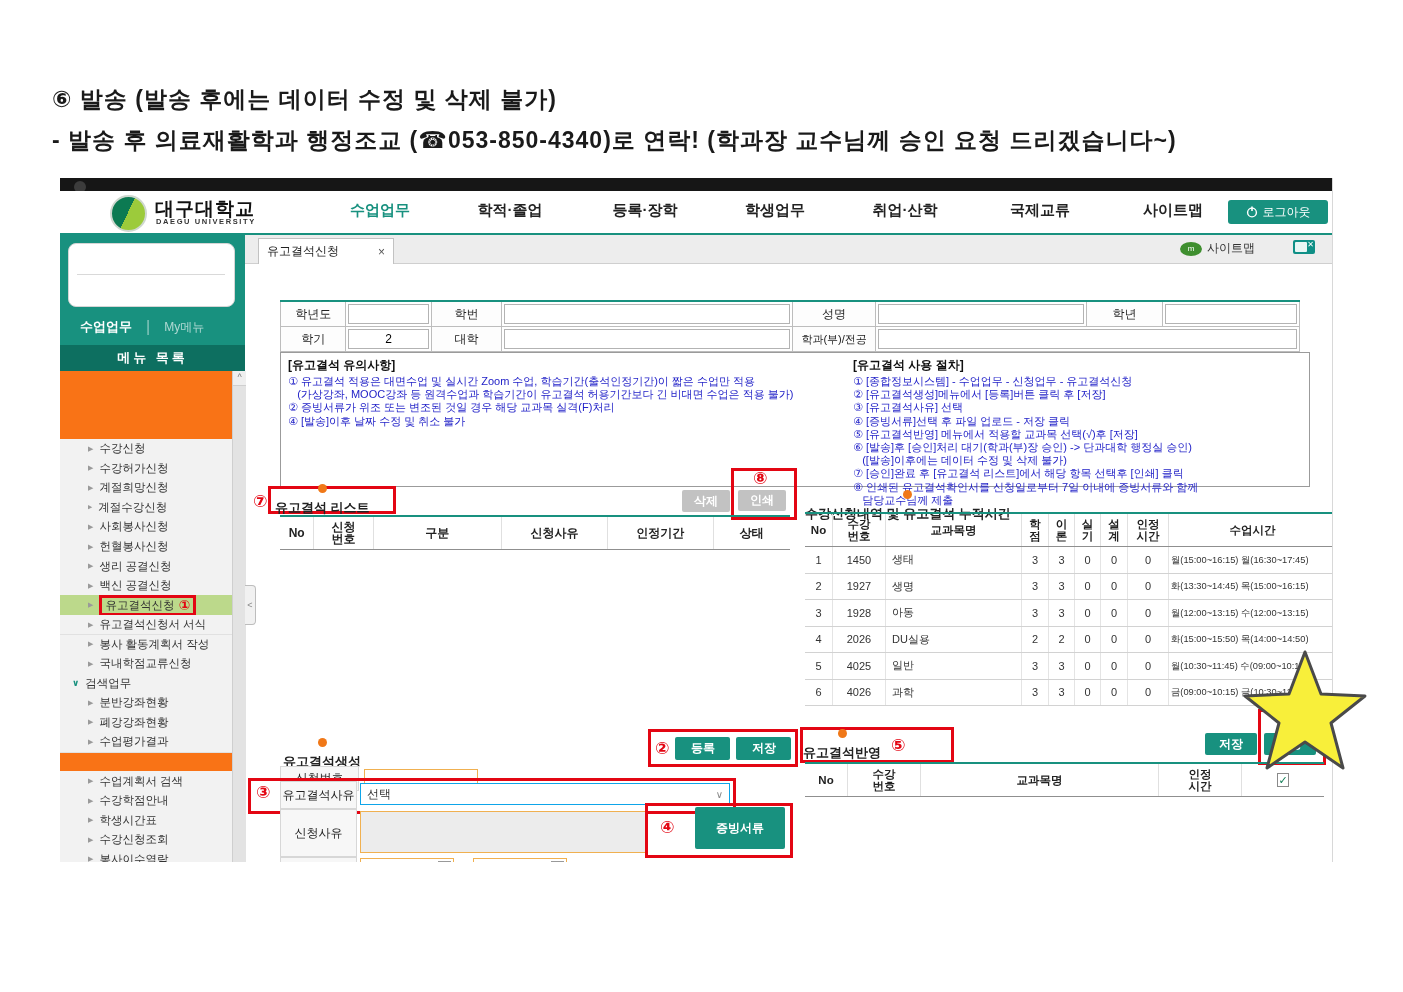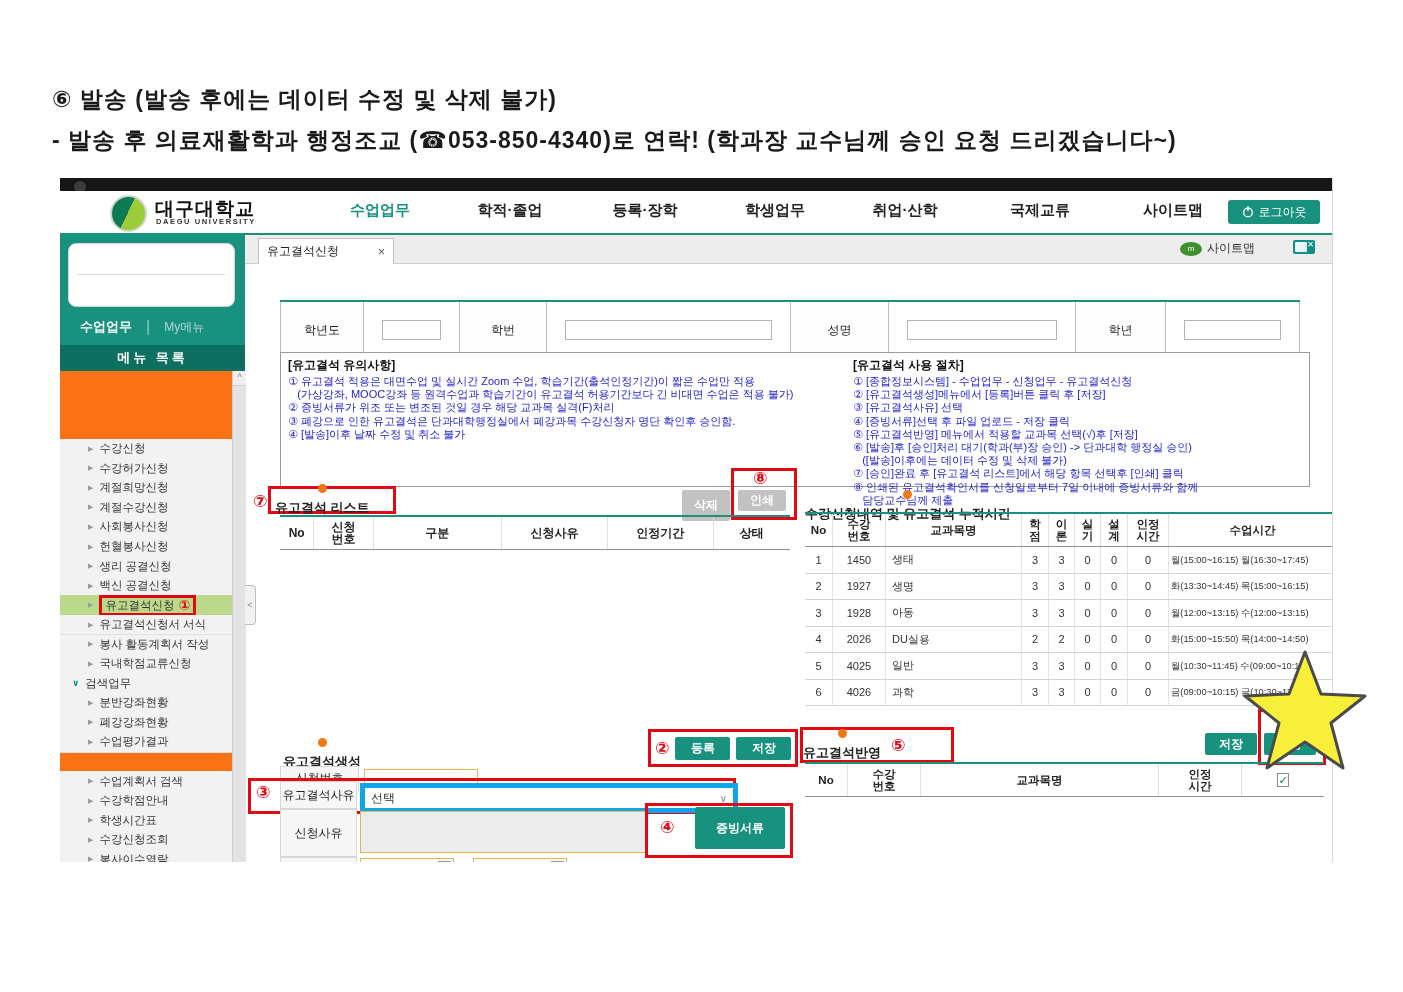--- a/index.html
+++ b/index.html
@@ -11,21 +11,21 @@
   
   .portal{left:60px;top:178px;width:1272px;height:684px;background:#fff;overflow:hidden;border-right:1px solid #d8d8d8;}
   .topstrip{left:0;top:0;width:1272px;height:13px;background:#161616;}
   .topstrip .dot{position:absolute;left:14px;top:3px;width:12px;height:12px;border-radius:50%;background:#3c3c3c;}
   .hdr{left:0;top:13px;width:1272px;height:42px;background:#fff;}
   .logo-circle{left:50px;top:4px;width:33px;height:33px;border-radius:50%;border:2px solid #cfd8cf;background:linear-gradient(115deg,#0c7a52 0 48%,#9ccb3b 48% 100%);}
   .logo-kr{left:95px;top:5px;font-size:19px;font-weight:bold;color:#111;letter-spacing:1px;}
   .logo-en{left:96px;top:26px;font-size:7.5px;color:#333;letter-spacing:1.6px;font-weight:bold;}
   .nav-item{top:10px;width:110px;text-align:center;font-size:15px;font-weight:bold;color:#222;cursor:pointer;}
   .nav-item.active{color:#18917f;}
-  .logout{left:1168px;top:9px;width:92px;height:24px;background:#18917f;border-radius:3px;color:#fff;font-size:12px;display:flex;align-items:center;justify-content:center;gap:5px;cursor:pointer;}
+  .logout{left:1168px;top:9px;width:100px;height:24px;background:#18917f;border-radius:3px;color:#fff;font-size:12px;display:flex;align-items:center;justify-content:center;gap:5px;cursor:pointer;}
   .hdr-underline{left:0;top:55px;width:1272px;height:2px;background:#18917f;}
   
   .sidebar{left:0;top:57px;width:185px;height:627px;background:#18917f;}
   .sb-white{left:8px;top:8px;width:165px;height:62px;background:#fff;border-radius:8px;border:1px solid #d5d5d5;}
   .sb-white .mid{position:absolute;left:8px;top:30px;width:148px;height:1px;background:#d9d9d9;}
   .sb-tabs{left:0;top:78px;width:185px;height:28px;display:flex;align-items:center;}
   .sb-tab1{margin-left:20px;color:#fff;font-weight:bold;font-size:13px;cursor:pointer;}
   .sb-tabsep{margin:0 14px;color:rgba(255,255,255,.5);}
   .sb-tab2{color:rgba(255,255,255,.65);font-size:12px;cursor:pointer;}
   .sb-menuhdr{left:0;top:110px;width:185px;height:26px;background:#0d6f60;color:#fff;font-weight:bold;font-size:13px;display:flex;align-items:center;justify-content:center;letter-spacing:3px;}
@@ -47,21 +47,21 @@
   .winicon{position:absolute;left:1048px;top:5px;width:22px;height:14px;background:#0f8f86;border-radius:2px;cursor:pointer;}
   .winicon:before{content:"";position:absolute;left:2px;top:2px;width:12px;height:10px;background:#e8f6f4;border-radius:1px;}
   .winicon:after{content:"✕";position:absolute;right:1px;top:0px;color:#fff;font-size:8px;}
   .crumbbar{left:185px;top:85px;width:1087px;height:27px;background:#fff;border-bottom:1px solid #e2e2e2;}
   .crumb{position:absolute;left:25px;top:6px;font-size:13px;font-weight:bold;color:#222;}
   .fav{position:absolute;left:1055px;top:5px;display:flex;align-items:center;gap:5px;font-size:12px;color:#333;cursor:pointer;}
   .favcircle{width:16px;height:16px;border-radius:50%;background:#5aa52e;color:#fff;font-size:10px;display:flex;align-items:center;justify-content:center;}
   
   table{border-collapse:collapse;}
   .sform{left:220px;top:122px;width:1020px;border-top:2px solid #18917f;}
-  .sform td{border:1px solid #bdbdbd;height:22px;font-size:12px;padding:16px;}
+  .sform td{border:1px solid #bdbdbd;height:22px;font-size:12px;padding:0;}
   .sform td.lbl{text-align:center;background:#fdfdfd;width:65px;}
   .finput{border:1px solid #b3b3b3;height:16px;margin:2px;font-size:12px;width:calc(100% - 10px);font-family:inherit;}
   
   .notice{left:220px;top:174px;width:1028px;height:133px;border:1px solid #9b9b9b;background:#fff;}
   .ntitle{font-size:12px;font-weight:bold;color:#111;margin:3px 0 1px 0;}
   .nline{font-size:11px;color:#2323c8;line-height:13.2px;white-space:nowrap;}
   .ncol-l{position:absolute;left:7px;top:1px;}
   .ncol-r{position:absolute;left:572px;top:1px;}
   
   .bullet{width:9px;height:9px;border-radius:50%;background:#f07818;display:inline-block;}
@@ -79,21 +79,21 @@
   .ctable{left:745px;top:334px;width:505px;border-top:2px solid #18917f;table-layout:fixed;}
   .ctable th{border-bottom:1px solid #8f8f8f;border-left:1px solid #e0e0e0;font-size:11.5px;height:30px;white-space:pre-line;line-height:12px;color:#222;}
   .ctable td{border-bottom:1px solid #d2d2d2;border-left:1px solid #e4e4e4;font-size:11px;height:23.5px;text-align:center;color:#333;}
   .ctable th:first-child,.ctable td:first-child{border-left:none;}
   .ctable td.time{font-size:9.3px;text-align:left;line-height:10.5px;padding:1px 2px;}
   .ctable td.name{text-align:left;padding-left:6px;}
   
   .cform td{border:1px solid #d7d7d7;font-size:12px;}
   .cform td.lbl{background:#f7f7f7;text-align:center;width:75px;color:#222;}
   .oinput{border:1px solid #f0b050;background:#fff;height:16px;font-size:12px;font-family:inherit;}
-  .select-fake{border:5px solid #0ea5e9;background:#fff;height:20px;display:flex;align-items:center;justify-content:space-between;padding:0 6px;font-size:12px;color:#333;cursor:pointer;}
+  .select-fake{border:1px solid #0ea5e9;background:#fff;height:20px;display:flex;align-items:center;justify-content:space-between;padding:0 6px;font-size:12px;color:#333;cursor:pointer;}
   .textarea-fake{border:1px solid #f0b050;background:#ececec;}
   .calbox{display:inline-block;width:11px;height:11px;border:1px solid #999;background:#eee;vertical-align:middle;}
   .chk{width:13px;height:13px;border:1px solid #8a8a8a;background:#fff;color:#0c7a52;font-size:11px;line-height:12px;text-align:center;cursor:pointer;margin:0 auto;}
   .atable{left:745px;top:584px;width:505px;border-top:2px solid #18917f;table-layout:fixed;}
   .atable th{border-bottom:1px solid #8f8f8f;border-left:1px solid #e0e0e0;font-size:11.5px;height:30px;white-space:pre-line;line-height:12px;color:#222;}
   .atable th:first-child{border-left:none;}
   .star{pointer-events:none;}
 </style>
 </head>
 <body>
@@ -146,21 +146,21 @@
             <span>수강신청</span>
           </div>
         <div class="m-item" style="top:87.55px;">
             <span class="tri">▶</span>
             <span>수강허가신청</span>
           </div>
         <div class="m-item" style="top:107.1px;">
             <span class="tri">▶</span>
             <span>계절희망신청</span>
           </div>
-        <div class="m-item" style="top:126.65px;">
+        <div class="m-item" style="top:126.65px;font-family:Liberation Mono, monospace;">
             <span class="tri">▶</span>
             <span>계절수강신청</span>
           </div>
         <div class="m-item" style="top:146.2px;">
             <span class="tri">▶</span>
             <span>사회봉사신청</span>
           </div>
         <div class="m-item" style="top:165.75px;">
             <span class="tri">▶</span>
             <span>헌혈봉사신청</span>
@@ -275,21 +275,20 @@
       </tr>
     </tbody>
       </table>
 
     <div class="abs notice">
       <div class="ncol-l">
         <div class="ntitle">[유고결석 유의사항]</div>
         <div class="nline">① 유고결석 적용은 대면수업 및 실시간 Zoom 수업, 학습기간(출석인정기간)이 짧은 수업만 적용</div>
         <div class="nline">&nbsp;&nbsp;&nbsp;(가상강좌, MOOC강좌 등 원격수업과 학습기간이 유고결석 허용기간보다 긴 비대면 수업은 적용 불가)</div>
         <div class="nline">② 증빙서류가 위조 또는 변조된 것일 경우 해당 교과목 실격(F)처리</div>
-        <div class="nline">③ 폐강으로 인한 유고결석은 단과대학행정실에서 폐강과목 수강신청자 명단 확인후 승인함.</div>
         <div class="nline">④ [발송]이후 날짜 수정 및 취소 불가</div>
       </div>
       <div class="ncol-r">
         <div class="ntitle">[유고결석 사용 절차]</div>
         <div class="nline">① [종합정보시스템] - 수업업무 - 신청업무 - 유고결석신청</div>
         <div class="nline">② [유고결석생성]메뉴에서 [등록]버튼 클릭 후 [저장]</div>
         <div class="nline">③ [유고결석사유] 선택</div>
         <div class="nline">④ [증빙서류]선택 후 파일 업로드 - 저장 클릭</div>
         <div class="nline">⑤ [유고결석반영] 메뉴에서 적용할 교과목 선택(√)후 [저장]</div>
         <div class="nline">⑥ [발송]후 [승인]처리 대기(학과(부)장 승인) -&gt; 단과대학 행정실 승인)</div>
@@ -300,21 +299,21 @@
       </div>
     </div>
 
     <span class="abs mark" style="left:193px;top:315px;">⑦</span>
     <div class="abs redbox" style="left:208px;top:308px;width:122px;height:22px;display:flex;align-items:center;">
       <div class="sec-title" style="margin-left:4px;">
         <span class="bullet"></span>
         <span>유고결석 리스트</span>
       </div>
     </div>
-    <div class="abs btn btn-grey" style="left:622px;top:312px;width:48px;height:31px;">삭제</div>
+    <div class="abs btn btn-grey" style="left:622px;top:312px;width:48px;height:22px;">삭제</div>
     <div class="abs btn btn-grey" style="left:678px;top:312px;width:48px;height:21px;">인쇄</div>
     <div class="abs redbox" style="left:671px;top:290px;width:60px;height:46px;"></div>
     <span class="abs mark" style="left:693px;top:292px;">⑧</span>
 
     <table class="abs ltable">
       <tbody>
           <tr>
         <th style="width:32px;">No</th>
         <th style="width:58px;">신청
 번호</th>

